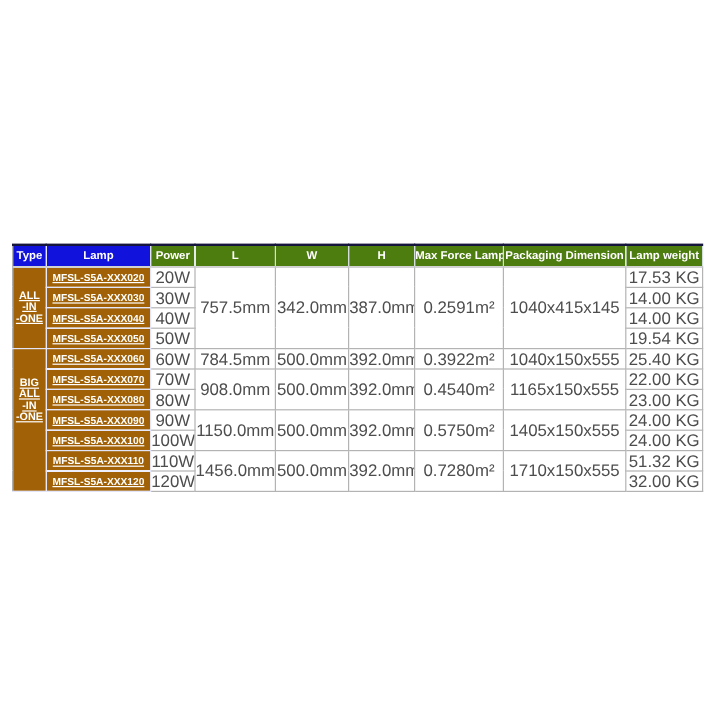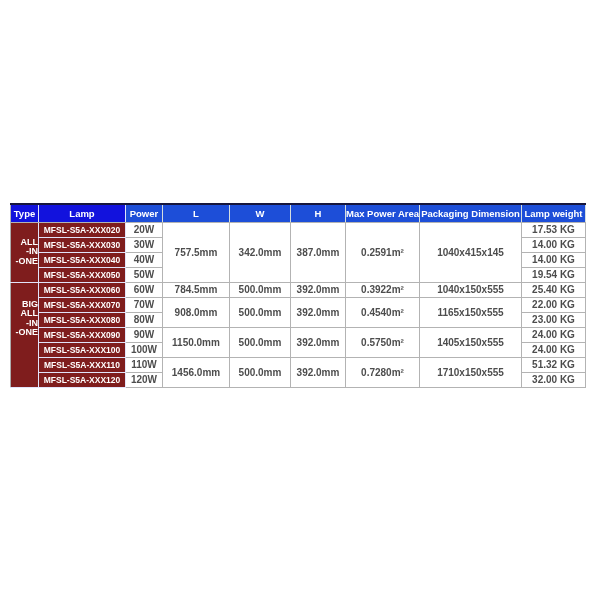--- a/index.html
+++ b/index.html
@@ -34,52 +34,53 @@
     border: 1px solid #b3b3b3;
     text-align: center;
     vertical-align: middle;
     padding: 0;
     overflow: hidden;
     white-space: nowrap;
   }
   .spec-table thead tr { height: 18px; }
   .spec-table tbody tr { height: 15px; }
   .spec-table th {
-    background: #1d4ed8;
+    background: #4d7c0f;
     color: #ffffff;
     font-size: 9.5px;
     font-weight: bold;
     border-right-color: #d5dede;
   }
   .spec-table th.blue {
     background: #1212dd;
     border-right-color: #e2e4fa;
   }
   .spec-table td.blue {
-    background: #7f1d1d;
+    background: #a16207;
     color: #ffffff;
     font-weight: bold;
     font-size: 8.5px;
     border-color: #e2e4fa;
+    text-decoration: underline;
   }
   .spec-table td.type-cell {
     border-left-color: #adadad;
     font-size: 9px;
   }
   .type-lines { line-height: 9.5px; }
-  .type-lines div { text-align: right; }
+  .type-lines div { text-align: center; }
   .type-big .type-lines {
     position: relative;
     top: -16px;
   }
   .spec-table td.data {
     background: #ffffff;
     color: #4d4d4d;
-    font-size: 10px;
-    font-weight: bold;
+    font-size: 14px;
+    font-weight: normal;
     text-align: center;
   }
 </style>
 </head>
 <body>
 
 <div class="page">
   <div class="table-wrap">
     <table class="spec-table">
       <colgroup>
@@ -94,21 +95,21 @@
           <col style="width:64px">
       </colgroup>
       <thead>
         <tr>
           <th class="blue">Type</th>
           <th class="blue">Lamp</th>
           <th>Power</th>
           <th>L</th>
           <th>W</th>
           <th>H</th>
-          <th>Max Power Area</th>
+          <th>Max Force Lamp</th>
           <th>Packaging Dimension</th>
           <th>Lamp weight</th>
         </tr>
       </thead>
       <tbody>
         <tr>
           <td class="blue type-cell" rowspan="4">
             <div class="type-lines">
               <div>ALL</div>
               <div>-IN</div>

